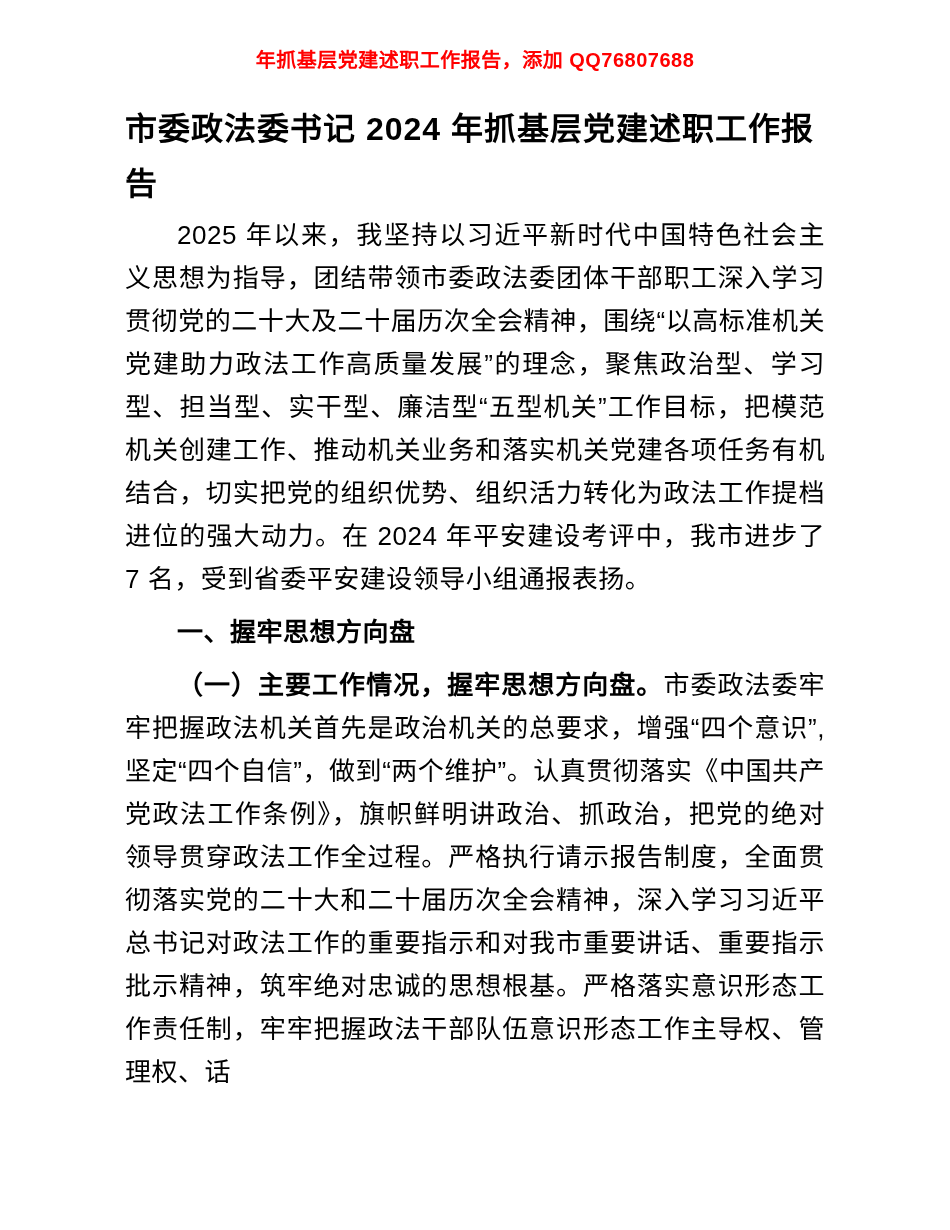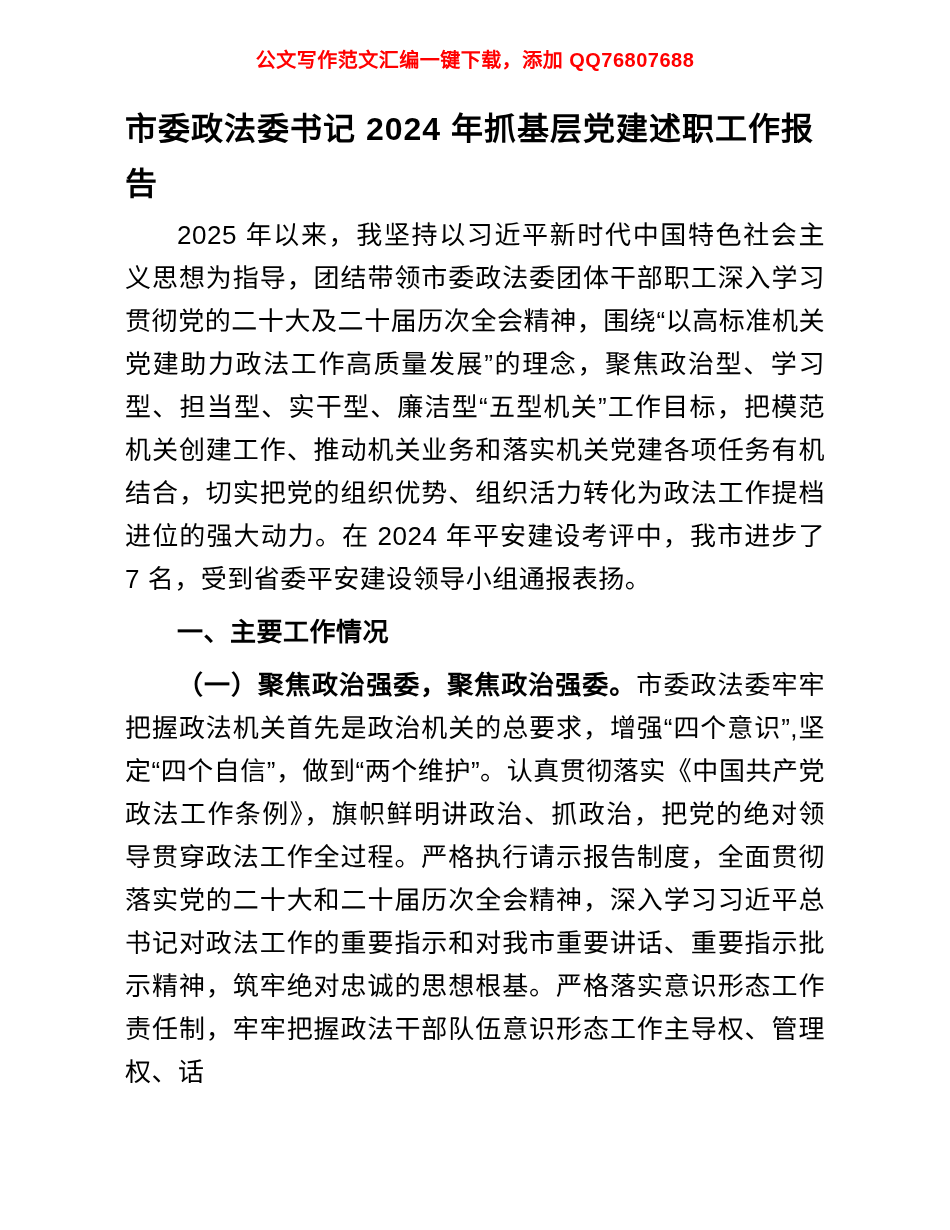--- a/index.html
+++ b/index.html
@@ -51,27 +51,27 @@
   }
   .lead-bold {
     font-weight: bold;
   }
 </style>
 </head>
 <body>
 
 <div class="page">
 
-  <div class="notice">公文写作范文汇编一键下载，添加 QQ76807688</div>
+  <div class="notice">年抓基层党建述职工作报告，添加 QQ76807688</div>
 
   <h1 class="doc-title">市委政法委书记 2024 年抓基层党建述职工作报告</h1>
 
   <div class="doc-body">
 
     <p>2025 年以来，我坚持以习近平新时代中国特色社会主义思想为指导，团结带领市委政法委团体干部职工深入学习贯彻党的二十大及二十届历次全会精神，围绕“以高标准机关党建助力政法工作高质量发展”的理念，聚焦政治型、学习型、担当型、实干型、廉洁型“五型机关”工作目标，把模范机关创建工作、推动机关业务和落实机关党建各项任务有机结合，切实把党的组织优势、组织活力转化为政法工作提档进位的强大动力。在 2024 年平安建设考评中，我市进步了 7 名，受到省委平安建设领导小组通报表扬。</p>
 
-    <p class="section-heading">一、主要工作情况</p>
+    <p class="section-heading">一、握牢思想方向盘</p>
 
-    <p><span class="lead-bold">（一）聚焦政治强委，聚焦政治强委。</span><span>市委政法委牢牢把握政法机关首先是政治机关的总要求，增强“四个意识”,坚定“四个自信”，做到“两个维护”。认真贯彻落实《中国共产党政法工作条例》，旗帜鲜明讲政治、抓政治，把党的绝对领导贯穿政法工作全过程。严格执行请示报告制度，全面贯彻落实党的二十大和二十届历次全会精神，深入学习习近平总书记对政法工作的重要指示和对我市重要讲话、重要指示批示精神，筑牢绝对忠诚的思想根基。严格落实意识形态工作责任制，牢牢把握政法干部队伍意识形态工作主导权、管理权、话</span></p>
+    <p><span class="lead-bold">（一）主要工作情况，握牢思想方向盘。</span><span>市委政法委牢牢把握政法机关首先是政治机关的总要求，增强“四个意识”,坚定“四个自信”，做到“两个维护”。认真贯彻落实《中国共产党政法工作条例》，旗帜鲜明讲政治、抓政治，把党的绝对领导贯穿政法工作全过程。严格执行请示报告制度，全面贯彻落实党的二十大和二十届历次全会精神，深入学习习近平总书记对政法工作的重要指示和对我市重要讲话、重要指示批示精神，筑牢绝对忠诚的思想根基。严格落实意识形态工作责任制，牢牢把握政法干部队伍意识形态工作主导权、管理权、话</span></p>
 
   </div>
 
 </div>
 
 </body></html>

